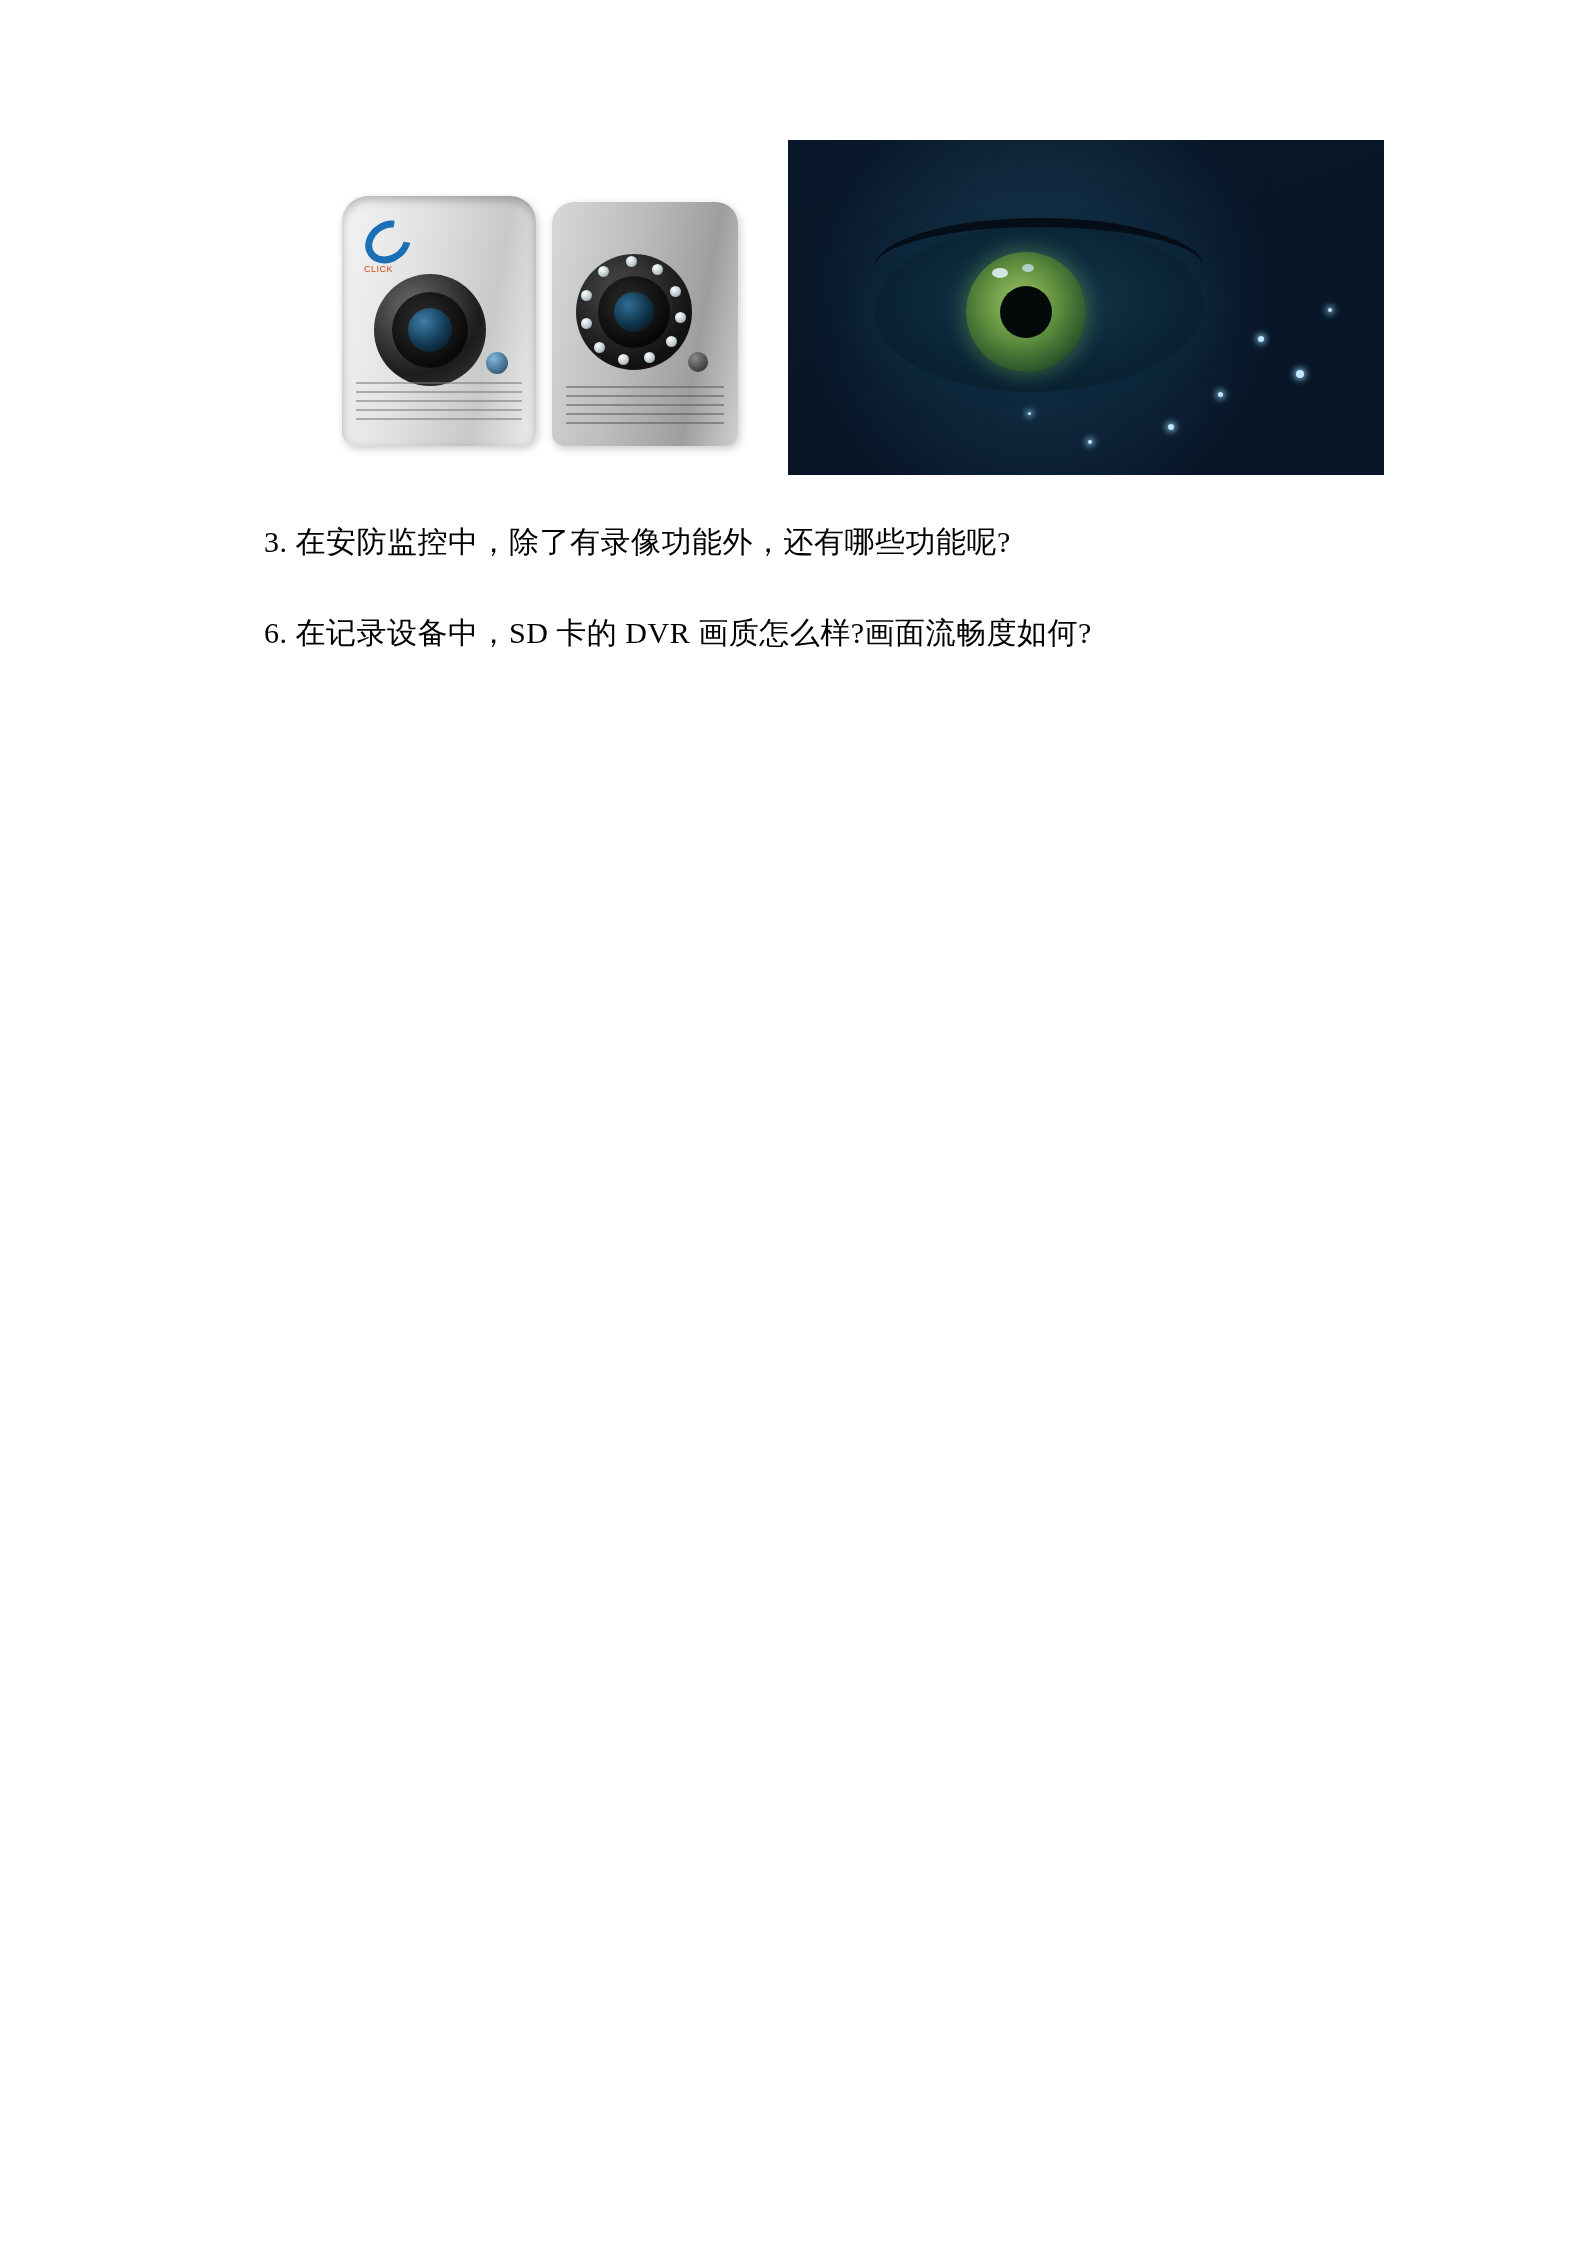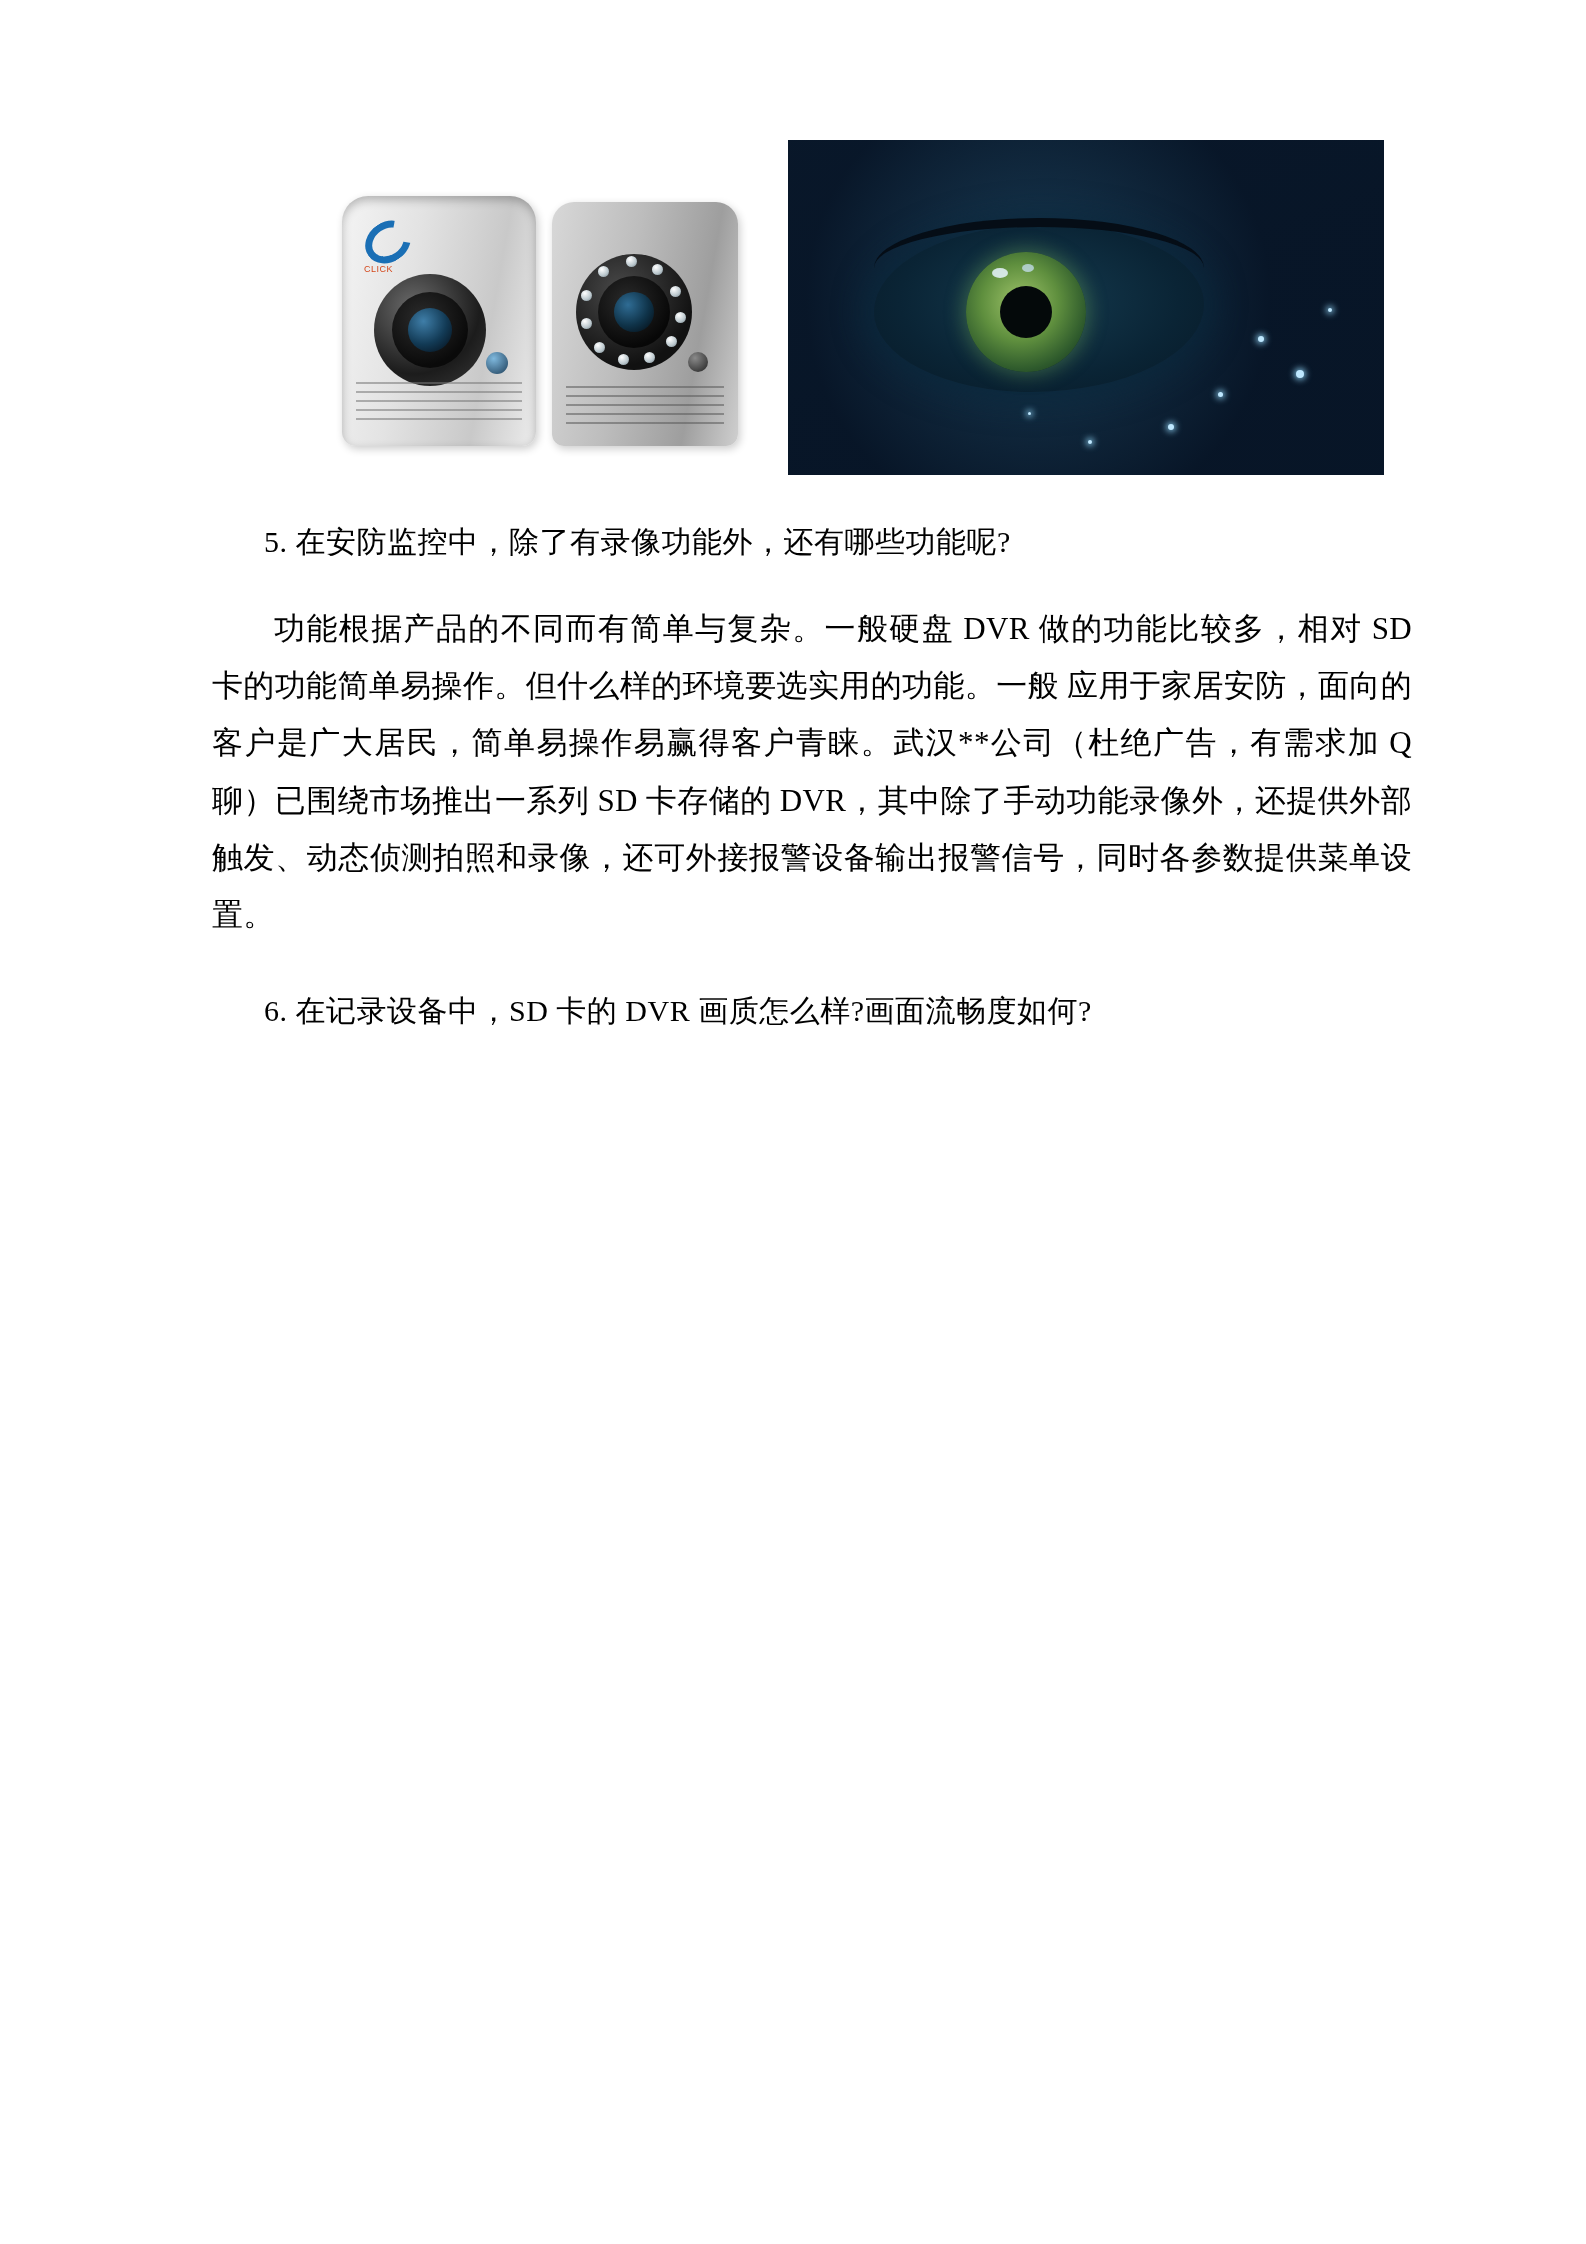--- a/index.html
+++ b/index.html
@@ -311,18 +311,17 @@
         <span class="spark" style="left:470px;top:196px;width:6px;height:6px"></span>
         <span class="spark" style="left:508px;top:230px;width:8px;height:8px"></span>
         <span class="spark" style="left:430px;top:252px;width:5px;height:5px"></span>
         <span class="spark" style="left:380px;top:284px;width:6px;height:6px"></span>
         <span class="spark" style="left:540px;top:168px;width:4px;height:4px"></span>
         <span class="spark" style="left:300px;top:300px;width:4px;height:4px"></span>
         <span class="spark" style="left:240px;top:272px;width:3px;height:3px"></span>
       </div>
     </div>
 
-    <p class="q">5. 在安防监控中，除了有录像功能外，还有哪些功能呢?</p>
-    <p class="p">功能根据产品的不同而有简单与复杂。一般硬盘 DVR 做的功能比较多，相对 SD 卡的功能简单易操作。但什么样的环境要选实用的功能。一般 应用于家居安防，面向的客户是广大居民，简单易操作易赢得客户青睐。武汉**公司（杜绝广告，有需求加 Q 聊）已围绕市场推出一系列 SD 卡存储的 DVR，其中除了手动功能录像外，还提供外部触发、动态侦测拍照和录像，还可外接报警设备输出报警信号，同时各参数提供菜单设置。</p>
+    <p class="q">3. 在安防监控中，除了有录像功能外，还有哪些功能呢?</p>
     <p class="q">6. 在记录设备中，SD 卡的 DVR 画质怎么样?画面流畅度如何?</p>
 
   </div>
 </div>
 
 </body></html>

